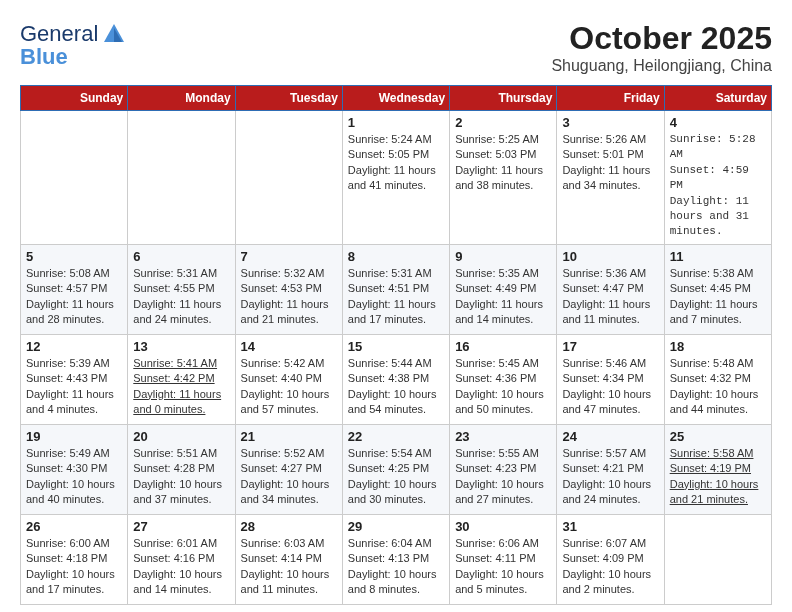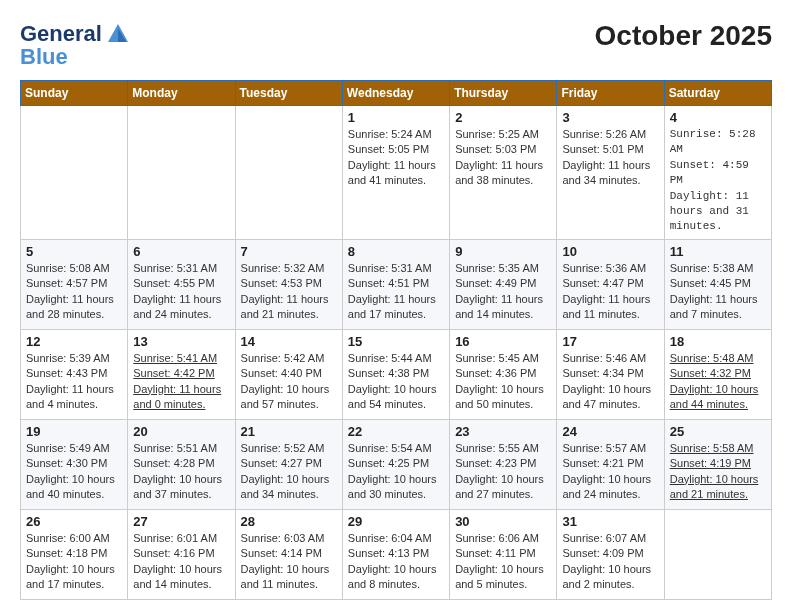--- a/index.html
+++ b/index.html
@@ -17,38 +17,38 @@
       margin-bottom: 10px;
     }
     .logo {
       display: flex;
       align-items: center;
     }
     .title-area {
       text-align: right;
     }
     .month-title {
-      font-size: 28px;
+      font-size: 32px;
       font-weight: bold;
       color: #222;
     }
     .location {
       font-size: 16px;
       color: #444;
     }
     .calendar {
       width: 100%;
       border-collapse: collapse;
       font-size: 11px;
     }
     .calendar th {
-      background: #a16207;
+      background: #b91c1c;
       color: #fff;
       padding: 5px 4px;
-      text-align: left;
+      text-align: right;
       font-size: 12px;
       font-weight: bold;
       border: 1px solid #2e6db4;
     }
     .calendar td {
       border: 1px solid #ccc;
       vertical-align: top;
       padding: 4px 5px;
       width: 107px;
       min-height: 80px;
@@ -73,31 +73,32 @@
       background: #f9f9f9;
     }
   </style>
 </head>
 <body>
 
 <div class="header">
   <div class="logo">
     <div>
       <div style="display:flex;align-items:center;">
-        <span style="font-size:22px;font-weight:bold;color:#1a3a6b;">General</span>
+        <span style="font-size:22px;font-weight:normal;color:#1a3a6b;">General</span>
         <svg width="28" height="28" viewBox="0 0 28 28" style="margin-left:2px;">
           <polygon points="14,4 24,22 4,22" fill="#4a90d9"></polygon>
           <polygon points="14,8 22,22 14,22" fill="#2e6db4"></polygon>
         </svg>
       </div>
       <div style="font-size:22px;font-weight:bold;color:#4a90d9;margin-top:-4px;">Blue</div>
     </div>
   </div>
   <div class="title-area">
     <div class="month-title">October 2025</div>
+    <div class="location">Shuguang, Heilongjiang, China</div>
   </div>
 </div>
 
 <table class="calendar">
   <thead>
     <tr>
     <th>Sunday</th>
         <th>Monday</th>
         <th>Tuesday</th>
         <th>Wednesday</th>
@@ -212,21 +213,21 @@
 Daylight: 10 hours and 50 minutes.</div>
         </td>
         <td>
           <div class="day-number">17</div>
           <div class="day-info" style="white-space: pre-line;">Sunrise: 5:46 AM
 Sunset: 4:34 PM
 Daylight: 10 hours and 47 minutes.</div>
         </td>
         <td>
           <div class="day-number">18</div>
-          <div class="day-info" style="white-space: pre-line; text-decoration: underline;">Sunrise: 5:48 AM
+          <div class="day-info" style="white-space: pre-line;">Sunrise: 5:48 AM
 Sunset: 4:32 PM
 Daylight: 10 hours and 44 minutes.</div>
         </td>
       </tr>
       <tr>
         <td>
           <div class="day-number">19</div>
           <div class="day-info" style="white-space: pre-line;">Sunrise: 5:49 AM
 Sunset: 4:30 PM
 Daylight: 10 hours and 40 minutes.</div>

